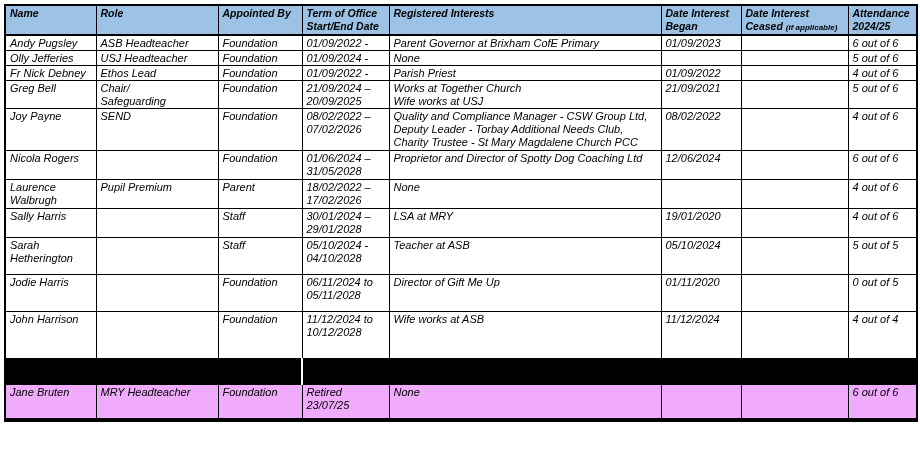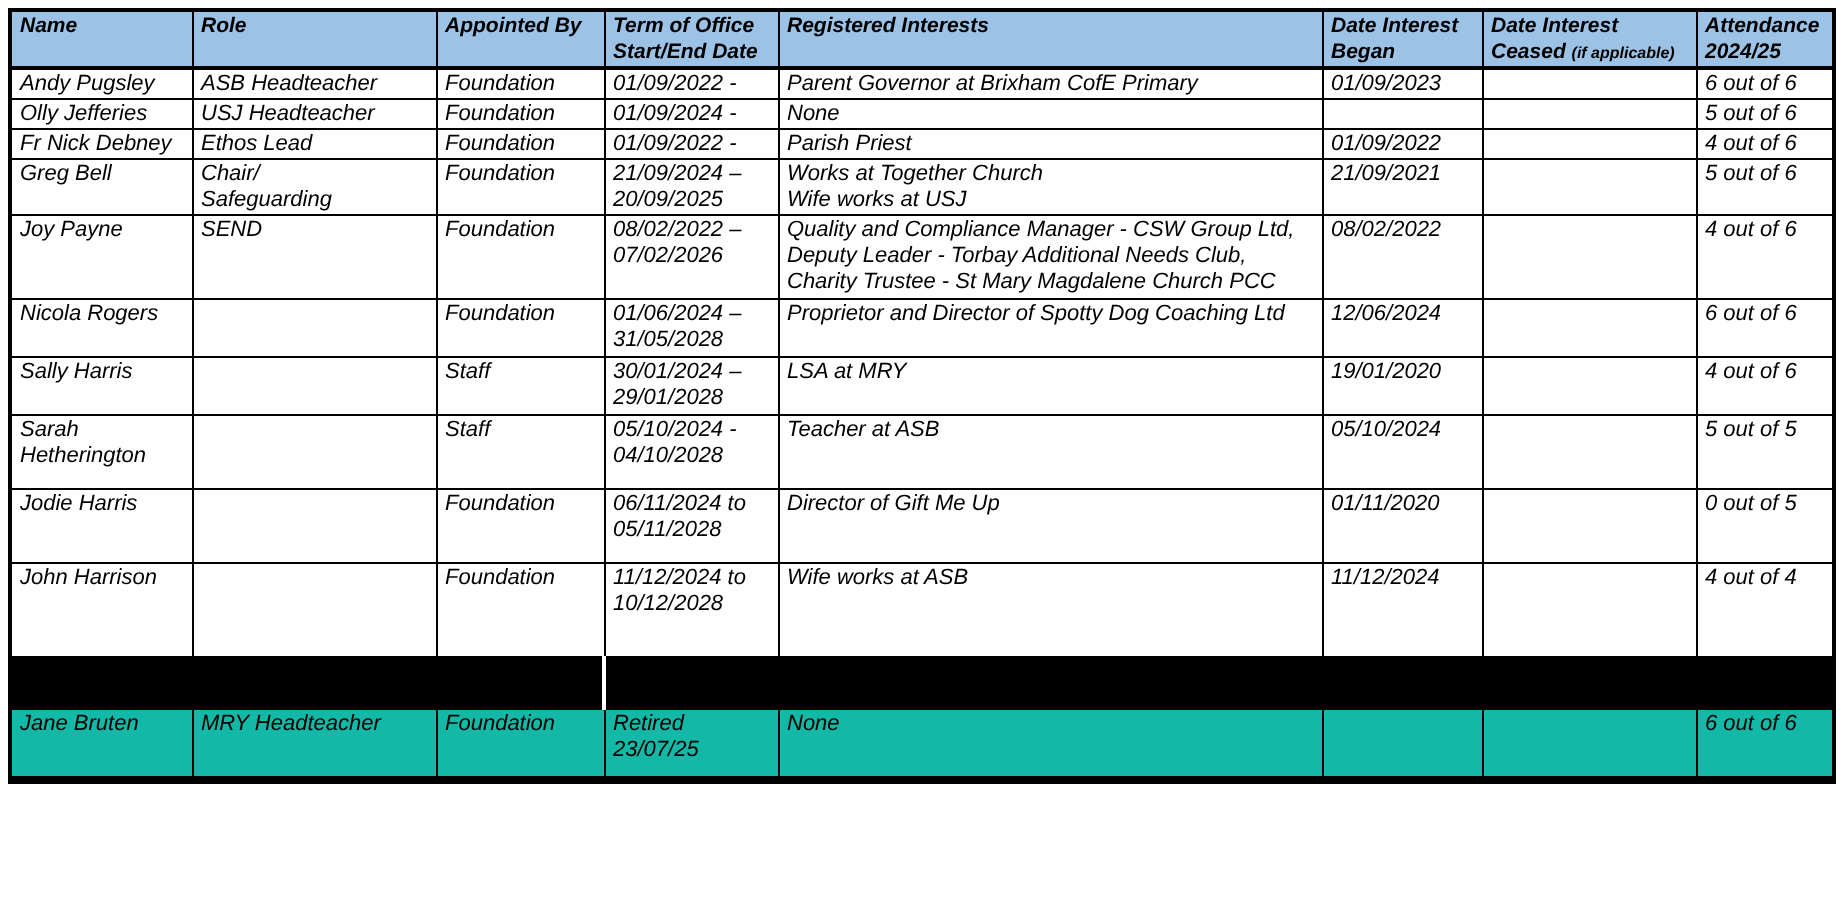--- a/index.html
+++ b/index.html
@@ -50,21 +50,21 @@
     background: #000;
   }
   .black-cell + .black-cell {
     border-left: 2px solid #fff;
   }
   .black-cell {
     border-top: 1px solid #000;
     border-bottom: 1px solid #fff;
   }
   .gray-row td {
-    background: #14b8a6;
+    background: #f0abfc;
   }
 </style>
 </head>
 <body>
 
 <div class="page">
   <table class="gov-table">
     <colgroup>
       <col style="width:91px">
       <col style="width:122px">
@@ -149,20 +149,32 @@
           <td></td>
           <td>Foundation</td>
           <td>01/06/2024 –
 31/05/2028</td>
           <td>Proprietor and Director of Spotty Dog Coaching Ltd</td>
           <td>12/06/2024</td>
           <td></td>
           <td>6 out of 6</td>
         </tr>
         <tr style="height: 29px;">
+          <td>Laurence
+Walbrugh</td>
+          <td>Pupil Premium</td>
+          <td>Parent</td>
+          <td>18/02/2022 –
+17/02/2026</td>
+          <td>None</td>
+          <td></td>
+          <td></td>
+          <td>4 out of 6</td>
+        </tr>
+        <tr style="height: 29px;">
           <td>Sally Harris</td>
           <td></td>
           <td>Staff</td>
           <td>30/01/2024 –
 29/01/2028</td>
           <td>LSA at MRY</td>
           <td>19/01/2020</td>
           <td></td>
           <td>4 out of 6</td>
         </tr>

